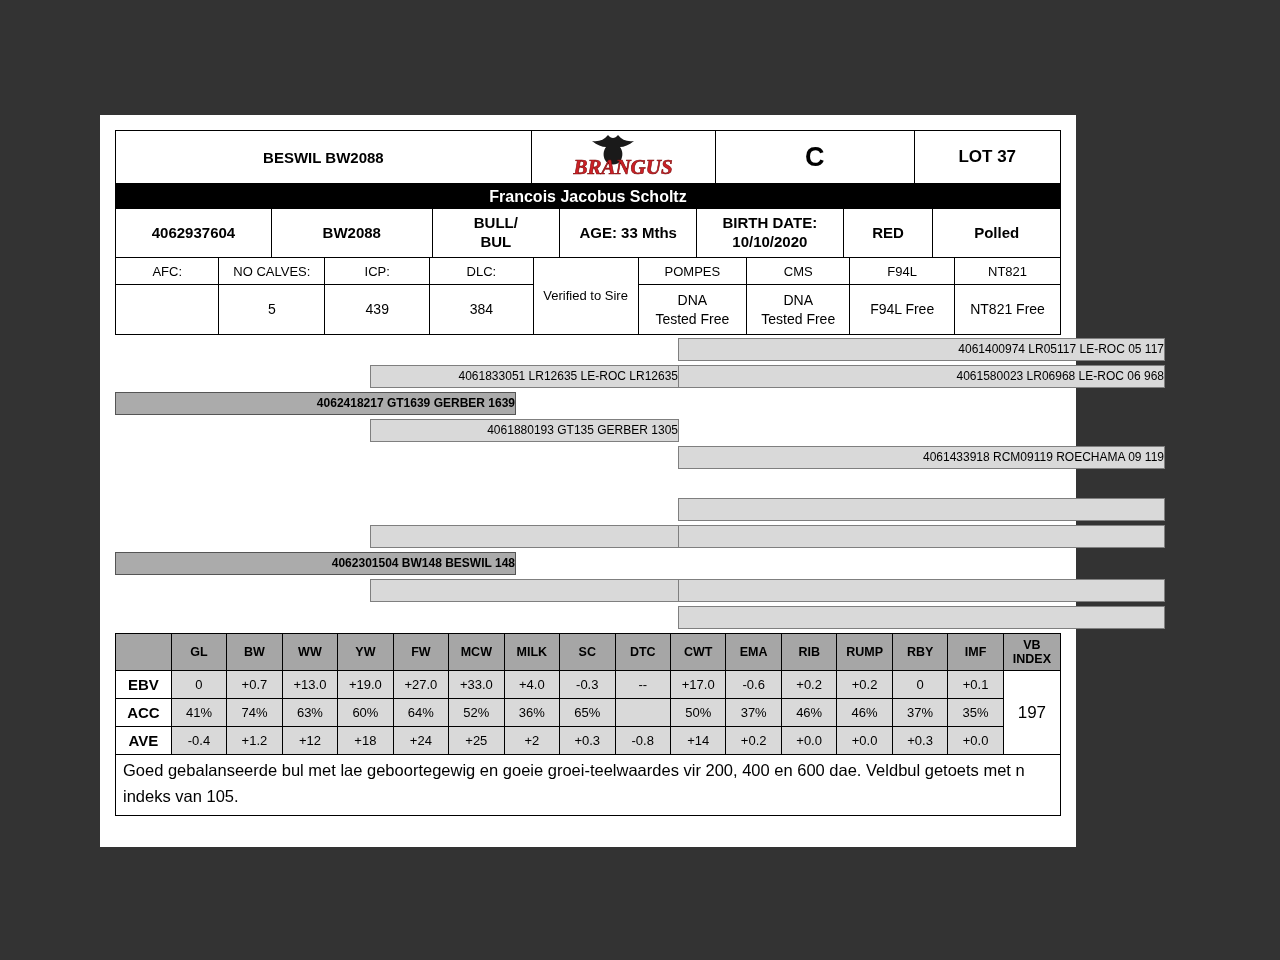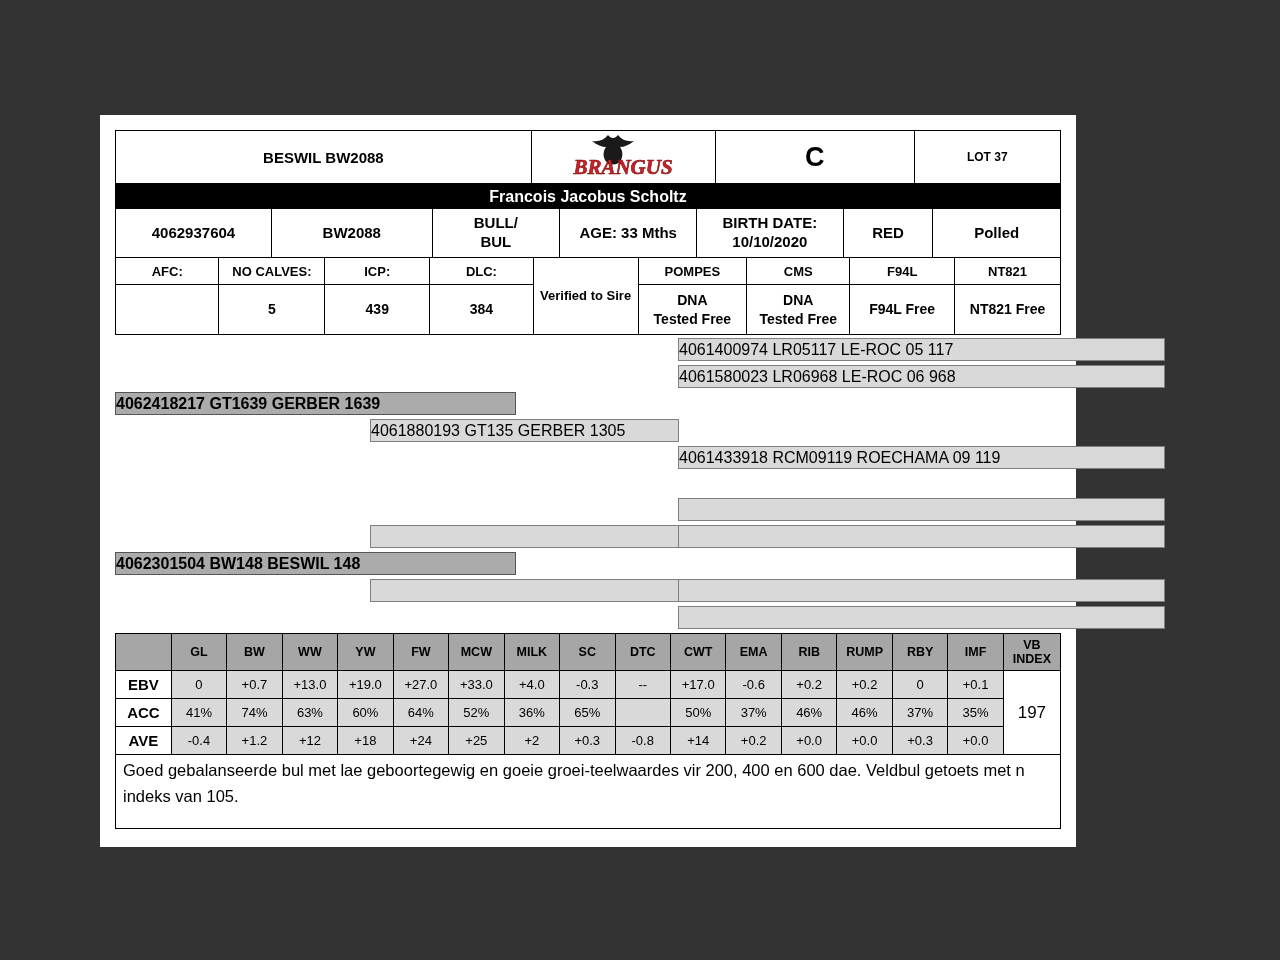--- a/index.html
+++ b/index.html
@@ -8,59 +8,59 @@
           background:#ffffff; box-sizing:border-box; padding:15px; }
 
   table { border-collapse:collapse; width:100%; table-layout:fixed; }
   td, th { border:1px solid #000; text-align:center; vertical-align:middle;
            padding:0 2px; overflow:hidden; }
   .stack { margin-top:-1px; }
 
   
   .hdr td { height:52px; font-weight:bold; font-size:15px; }
   .hdr .grade { font-size:27px; }
-  .hdr .lot { font-size:12px; }
+  .hdr .lot { font-size:17px; }
 
   
   .breeder-bar { background:#000; color:#fff; font-weight:bold; font-size:16px;
                  text-align:center; height:25px; line-height:25px; }
 
   
   .ident td { height:48px; font-weight:bold; font-size:15px; line-height:1.25; }
 
   
   .secthdr td { height:25px; background:#d9d9d9; font-weight:bold; font-size:15px; }
 
   
-  .dams td { font-weight:bold; }
+  .dams td { font-weight:normal; }
   .dams .r1 td { height:26px; font-size:13px; }
   .dams .r2 td { height:49px; font-size:14px; line-height:1.3; }
   .dams .verified { font-size:13.5px; line-height:1.3; }
   .dams .num { font-size:15px; }
 
   
   .ped { position:relative; height:291px; margin-top:3px; }
-  .pbar { position:absolute; height:23px; line-height:21px; font-size:16px; color:#000;
-          text-align:left; background:#d9d9d9; border:1px solid #7f7f7f;
+  .pbar { position:absolute; height:23px; line-height:21px; font-size:12px; color:#000;
+          text-align:right; background:#d9d9d9; border:1px solid #7f7f7f;
           box-sizing:border-box; white-space:nowrap; overflow:hidden; }
   .pbar.em { background:#ababab; font-weight:bold; border-color:#555; }
   .pleft  { left:0px;   width:401px; }
   .pmid   { left:255px; width:309px; }
   .pright { left:563px; width:487px; }
 
   
   .ebv { margin-top:4px; }
   .ebv th { height:36px; background:#a6a6a6; font-size:12.5px; font-weight:bold; line-height:1.15; }
   .ebv td { height:27px; background:#d9d9d9; font-size:13px; }
   .ebv td.lbl { background:#ffffff; font-weight:bold; font-size:15px; }
   .ebv td.vb { background:#ffffff; font-size:17px; }
 
   
   .comment { margin-top:-1px; border:1px solid #000; font-size:16.5px; line-height:1.55;
-             padding:3px 7px 19px 7px; text-align:left; min-height:44px; }
+             padding:3px 7px 6px 7px; text-align:left; min-height:44px; }
 </style>
 </head>
 <body>
 
 <div class="stage">
   <div class="page">
 
     <table class="hdr">
       <colgroup>
           <col style="width:44%">
@@ -153,20 +153,21 @@
           <div>Tested Free</div>
         </td>
         <td>F94L Free</td>
         <td>NT821 Free</td>
       </tr>
     </tbody>
       </table>
 
     <div class="ped">
       <div class="pbar pright" style="top:0px">4061400974 LR05117 LE-ROC 05 117</div>
+      <div class="pbar pmid" style="top:27px">4061833051 LR12635 LE-ROC LR12635</div>
       <div class="pbar pright" style="top:27px">4061580023 LR06968 LE-ROC 06 968</div>
       <div class="pbar pleft em" style="top:54px">4062418217 GT1639 GERBER 1639</div>
       <div class="pbar pmid" style="top:81px">4061880193 GT135 GERBER 1305</div>
       <div class="pbar pright" style="top:108px">4061433918 RCM09119 ROECHAMA 09 119</div>
 
       <div class="pbar pright" style="top:160px"></div>
       <div class="pbar pmid" style="top:187px"></div>
       <div class="pbar pright" style="top:187px"></div>
       <div class="pbar pleft em" style="top:214px">4062301504 BW148 BESWIL 148</div>
       <div class="pbar pmid" style="top:241px"></div>

